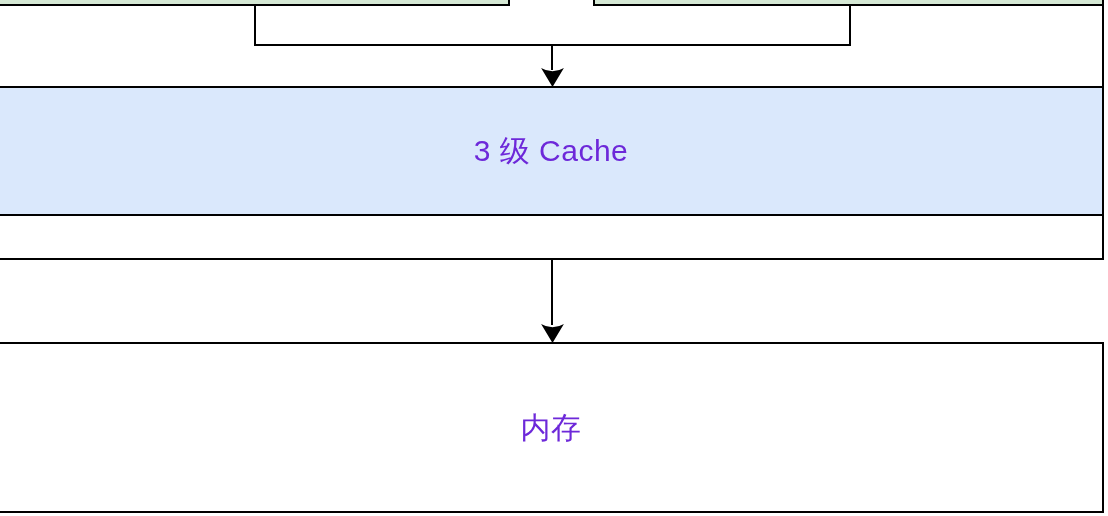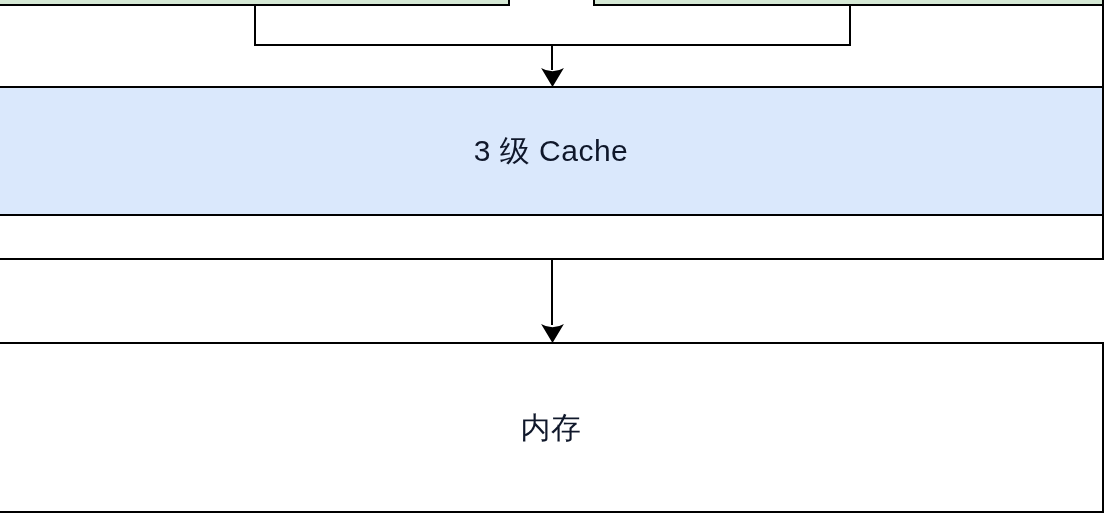--- a/index.html
+++ b/index.html
@@ -7,21 +7,21 @@
     padding: 0;
     background: #ffffff;
   }
   #stage {
     position: relative;
     width: 1108px;
     height: 516px;
     overflow: hidden;
     background: #ffffff;
     font-family: "Liberation Sans", "DejaVu Sans", sans-serif;
-    color: #0f172a;
+    color: #6d28d9;
   }
   .box {
     position: absolute;
     box-sizing: border-box;
     border: 2.5px solid #000000;
     background: #ffffff;
   }
   .label-box {
     display: flex;
     align-items: center;

